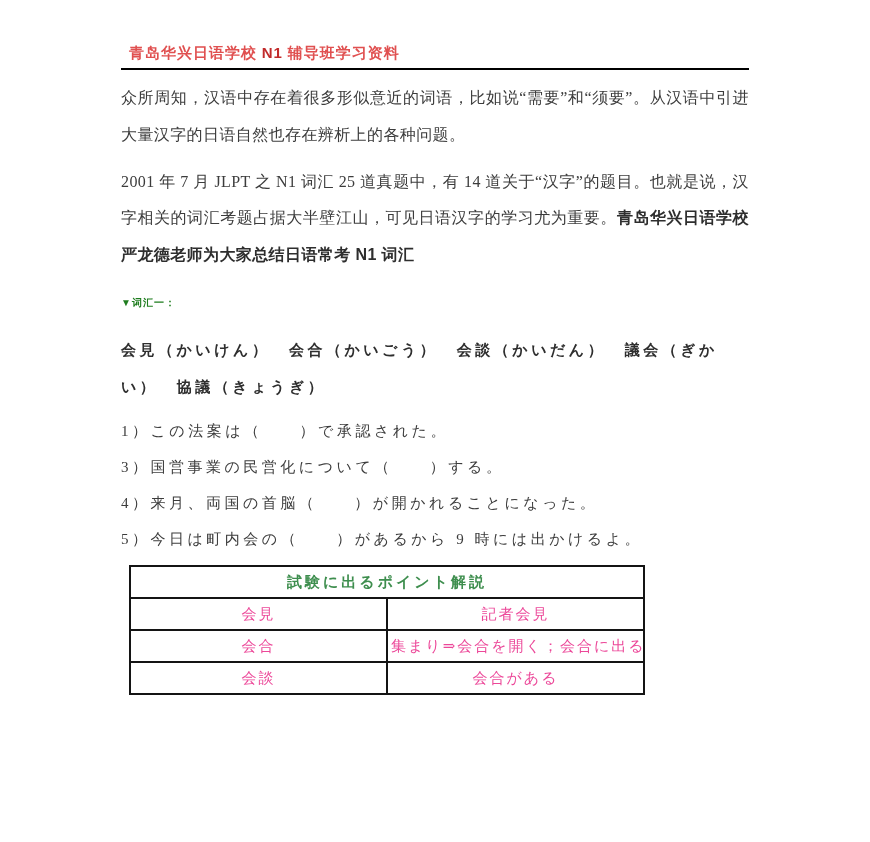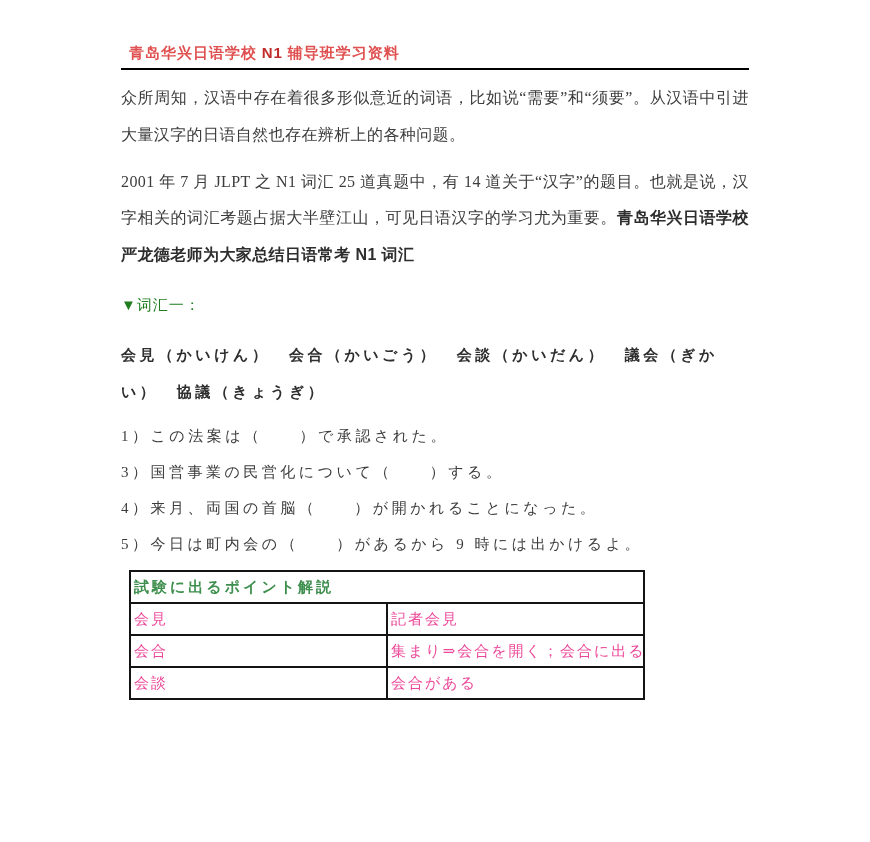--- a/index.html
+++ b/index.html
@@ -51,22 +51,22 @@
     text-align: justify;
     margin-bottom: 10px;
   }
   .para .bold-run {
     font-family: "Liberation Sans", "DejaVu Sans", sans-serif;
     font-weight: bold;
     color: #2e2e2e;
   }
   .section-heading {
     font-family: "Liberation Sans", "DejaVu Sans", sans-serif;
-    font-size: 15px;
-    font-weight: normal;
+    font-size: 10px;
+    font-weight: bold;
     color: #1f7d1f;
     letter-spacing: 1px;
     margin-top: 22px;
     margin-bottom: 22px;
   }
   .vocab-line {
     font-family: "Liberation Sans", "DejaVu Sans", sans-serif;
     font-size: 15px;
     font-weight: bold;
     color: #2e2e2e;
@@ -82,20 +82,21 @@
     margin-bottom: 15px;
     color: #3c3c3c;
     white-space: nowrap;
   }
   .points-table {
     border-collapse: collapse;
     margin-left: 8px;
     margin-top: 12px;
     width: 516px;
     table-layout: fixed;
+    text-align: center;
   }
   .points-table td {
     border: 2px solid #141414;
     font-size: 15px;
     height: 32px;
     padding: 2px 3px;
     vertical-align: middle;
     color: #ec4899;
     letter-spacing: 2px;
     white-space: nowrap;

